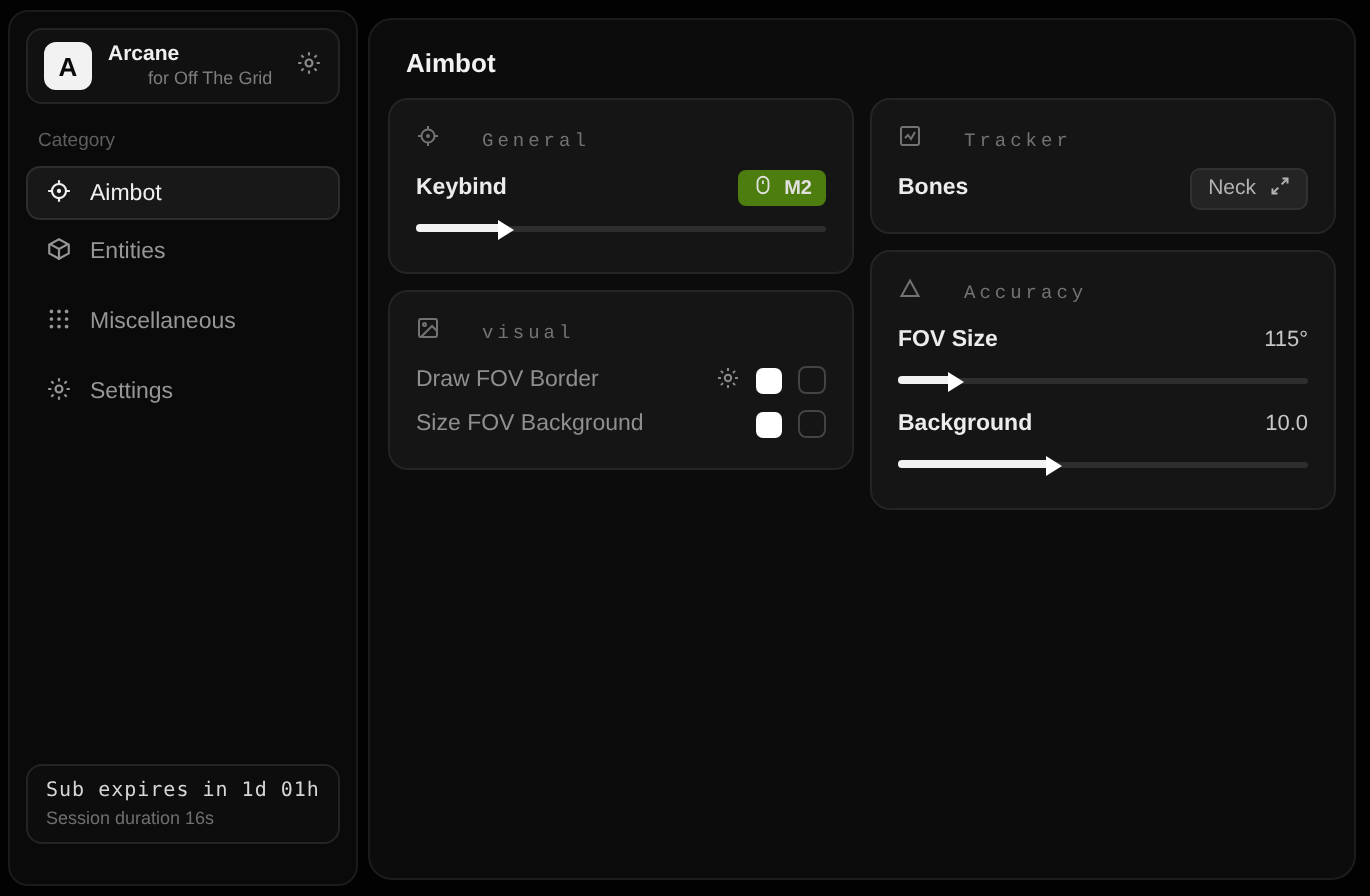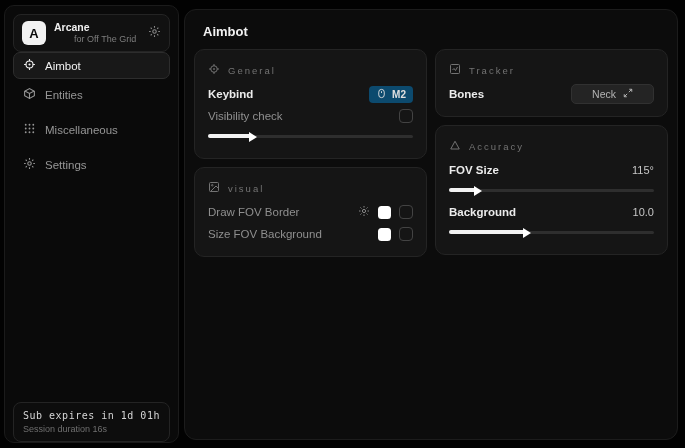--- a/index.html
+++ b/index.html
@@ -18,46 +18,46 @@
   .brandname { color:#f0f0f0; font-size:10.5px; font-weight:bold; }
   .brandsub  { color:#7d7d7d; font-size:9px;padding-left:20px; }
   .iconbtn { color:#8a8a8a; display:flex; align-items:center; cursor:pointer; background:none; border:none; }
   .category { color:#5f5f5f; font-size:9.5px; margin:13px 6px 7px 6px; }
   .navitem { display:flex; align-items:center; gap:9px; height:27px; padding:0 9px;
              border-radius:7px; color:#969696; font-size:11.5px; margin-bottom:2px;
              border:1px solid transparent; cursor:pointer; }
   .navitem svg { flex:0 0 auto; }
   .navitem.active { background:#181818; border-color:#2d2d2d; color:#f0f0f0; }
   .navitem:not(.active) { margin-bottom:8px; }
-  .sidefooter { position:absolute; left:8px; right:8px; bottom:0; border:1px solid #242424;
+  .sidefooter { position:absolute; left:8px; right:8px; bottom:20px; border:1px solid #242424;
                 background:#0d0d0d; border-radius:8px; padding:7px 9px; }
   .subline { color:#d6d6d6; font-size:10px; letter-spacing:0.5px; }
   .sessline { color:#6f6f6f; font-size:9px; margin-top:3px; }
 
   
   .main { position:absolute; left:184px; top:9px; width:494px; height:431px;
           background:#0c0c0c; border:1px solid #1c1c1c; border-radius:12px; overflow:hidden; }
   .pagetitle { color:#f2f2f2; font-size:13px; font-weight:bold; padding:14px 18px 10px 18px; }
   .cols { display:flex; gap:8px; padding:0 9px; align-items:flex-start; }
   .col { flex:1; display:flex; flex-direction:column; gap:8px; }
 
   .card { background:#151515; border:1px solid #242424; border-radius:10px; padding:11px 13px; }
   .cardhead { display:flex; align-items:center; gap:8px; color:#737373; margin-bottom:4px; }
-  .cardhead .htext { font-family:Liberation Sans, sans-serif; font-size:9.5px; letter-spacing:2px; }
+  .cardhead .htext { font-family:Liberation Mono, monospace; font-size:9.5px; letter-spacing:2px;margin-left:13px; }
   .row { display:flex; align-items:center; justify-content:space-between; min-height:22px; }
   .lbl { font-size:11.5px; color:#8f8f8f; }
   .lbl.bright { color:#ececec; font-weight:bold; }
   .rowright { display:flex; align-items:center; gap:8px; }
   .checkbox { width:14px; height:14px; border:1.5px solid #434343; border-radius:4px;
               background:transparent; cursor:pointer; }
   .swatch { width:13px; height:13px; border-radius:3.5px; background:#ffffff; cursor:pointer; }
-  .kbd { display:flex; align-items:center; gap:5px; background:#0c4a6e; border-radius:4px;
+  .kbd { display:flex; align-items:center; gap:5px; background:#4d7c0f; border-radius:4px;
          padding:2px 7px; color:#e0e0e0; font-size:10px; font-weight:bold; cursor:pointer; }
   .selectbtn { display:flex; align-items:center; gap:7px; background:#242424; border:1px solid #313131;
-               border-radius:5px; padding:3px 20px; color:#b3b3b3; font-size:10.5px; cursor:pointer; }
+               border-radius:5px; padding:3px 8px; color:#b3b3b3; font-size:10.5px; cursor:pointer; }
   .val { font-size:11px; color:#9b9b9b; }
   .val.bright { color:#c6c6c6; }
 
   .slider { position:relative; height:10px; margin:4px 0 6px 0; cursor:pointer; }
   .track { position:absolute; top:4px; left:0; right:0; height:2.5px; background:#2e2e2e; border-radius:2px; }
   .fill  { position:absolute; top:3px; left:0; height:4px; background:#f2f2f2; border-radius:2px; }
   .thumb { position:absolute; top:0.5px; width:0; height:0; margin-left:-2px;
            border-left:8px solid #ffffff; border-top:5px solid transparent; border-bottom:5px solid transparent; }
 </style>
 </head>
@@ -75,20 +75,21 @@
     <button class="iconbtn">
       <span>
         <svg width="13" height="13" viewBox="0 0 24 24" fill="none" stroke="currentColor" stroke-width="2">
             <circle cx="12" cy="12" r="3.2"></circle>
             <path d="M12 2v3M12 19v3M2 12h3M19 12h3M4.9 4.9l2.1 2.1M17 17l2.1 2.1M19.1 4.9L17 7M7 17l-2.1 2.1"></path>
           </svg>
       </span>
     </button>
   </div>
 
+  <div class="category">Category</div>
 
   <div class="navitem active">
     <span>
       <svg width="13" height="13" viewBox="0 0 24 24" fill="none" stroke="currentColor" stroke-width="2">
           <circle cx="12" cy="12" r="6.5"></circle>
           <path d="M12 2v4M12 18v4M2 12h4M18 12h4"></path>
           <circle cx="12" cy="12" r="1" fill="currentColor"></circle>
         </svg>
     </span>
     <span>Aimbot</span>
@@ -155,24 +156,20 @@
           <span class="lbl bright">Keybind</span>
           <span class="kbd">
             <span>
               <svg width="11" height="11" viewBox="0 0 24 24" fill="none" stroke="currentColor" stroke-width="2">
                   <rect x="6" y="3" width="12" height="18" rx="6"></rect>
                   <path d="M12 7v4"></path>
                 </svg>
             </span>
             <span>M2</span>
           </span>
-        </div>
-        <div class="row">
-          <span class="lbl">Visibility check</span>
-          <span class="checkbox"></span>
         </div>
         <div class="slider">
           <div class="track"></div>
           <div class="fill" style="width: 21%;"></div>
           <div class="thumb" style="left: 21%;"></div>
         </div>
       </div>
 
       <div class="card">
         <div class="cardhead">

